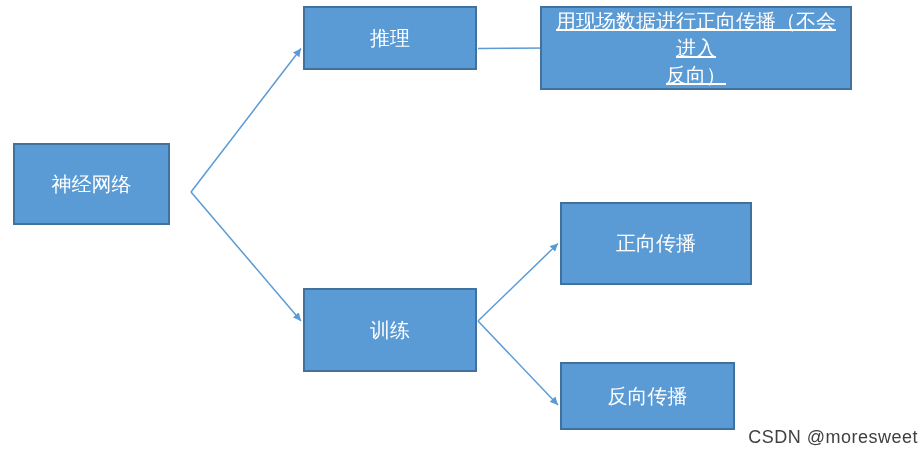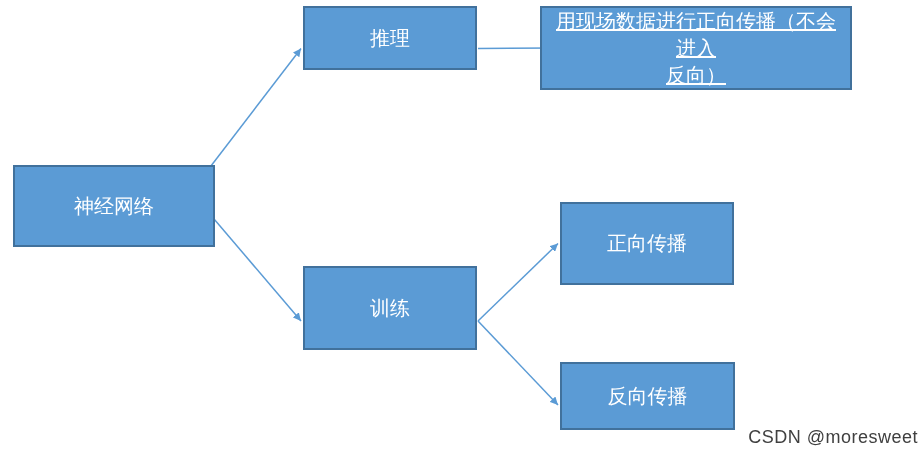--- a/index.html
+++ b/index.html
@@ -52,38 +52,38 @@
         <path d="M0,0 L8,4 L0,8 Z" fill="#5B9BD5"></path>
       </marker>
     </defs>
   <line x1="191" y1="192" x2="301" y2="48.5" stroke="#5B9BD5" stroke-width="1.5" marker-end="url(#arrowhead)"></line>
       <line x1="191" y1="192" x2="301" y2="321" stroke="#5B9BD5" stroke-width="1.5" marker-end="url(#arrowhead)"></line>
       <line x1="478" y1="48.5" x2="554" y2="48" stroke="#5B9BD5" stroke-width="1.5" marker-end="url(#arrowhead)"></line>
       <line x1="478" y1="321" x2="558" y2="243.5" stroke="#5B9BD5" stroke-width="1.5" marker-end="url(#arrowhead)"></line>
       <line x1="478" y1="321" x2="558" y2="405" stroke="#5B9BD5" stroke-width="1.5" marker-end="url(#arrowhead)"></line>
     </svg>
 
-  <div class="node" style="left: 13px; top: 165px; width: 202px; height: 82px;">
+  <div class="node" style="left: 13px; top: 143px; width: 157px; height: 82px;">
     <span class="node-label">神经网络</span>
   </div>
 
   <div class="node" style="left: 303px; top: 6px; width: 174px; height: 64px;">
     <span class="node-label">推理</span>
   </div>
 
-  <div class="node" style="left: 303px; top: 266px; width: 174px; height: 84px;">
+  <div class="node" style="left: 303px; top: 288px; width: 174px; height: 84px;">
     <span class="node-label">训练</span>
   </div>
 
   <div class="node wide" style="left: 540px; top: 6px; width: 312px; height: 84px; text-decoration: underline;">
     <span class="node-label">用现场数据进行正向传播（不会进入
 反向）</span>
   </div>
 
-  <div class="node" style="left: 560px; top: 202px; width: 174px; height: 83px; font-family: Liberation Serif, serif;">
+  <div class="node" style="left: 560px; top: 202px; width: 192px; height: 83px; font-family: Liberation Serif, serif;">
     <span class="node-label">正向传播</span>
   </div>
 
   <div class="node" style="left: 560px; top: 362px; width: 175px; height: 68px;">
     <span class="node-label">反向传播</span>
   </div>
 
   <div class="watermark">CSDN @moresweet</div>
 
 </div>

